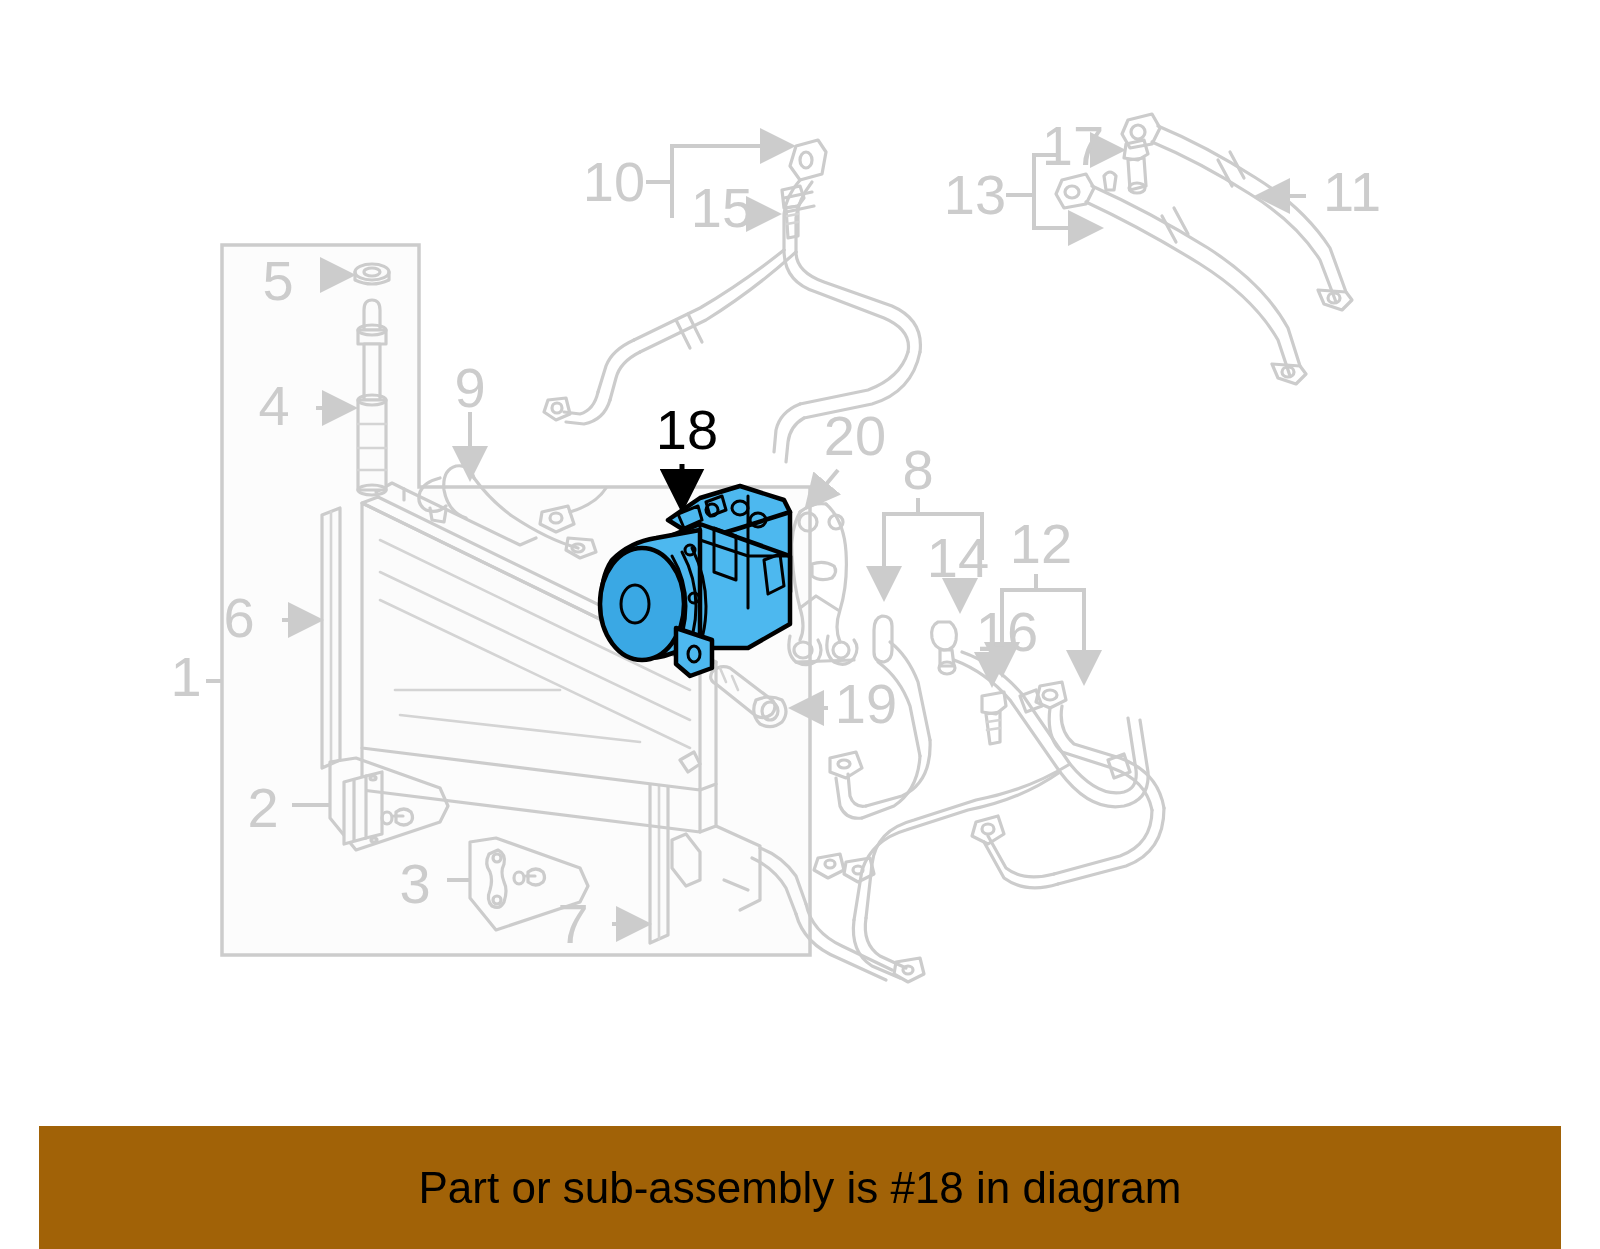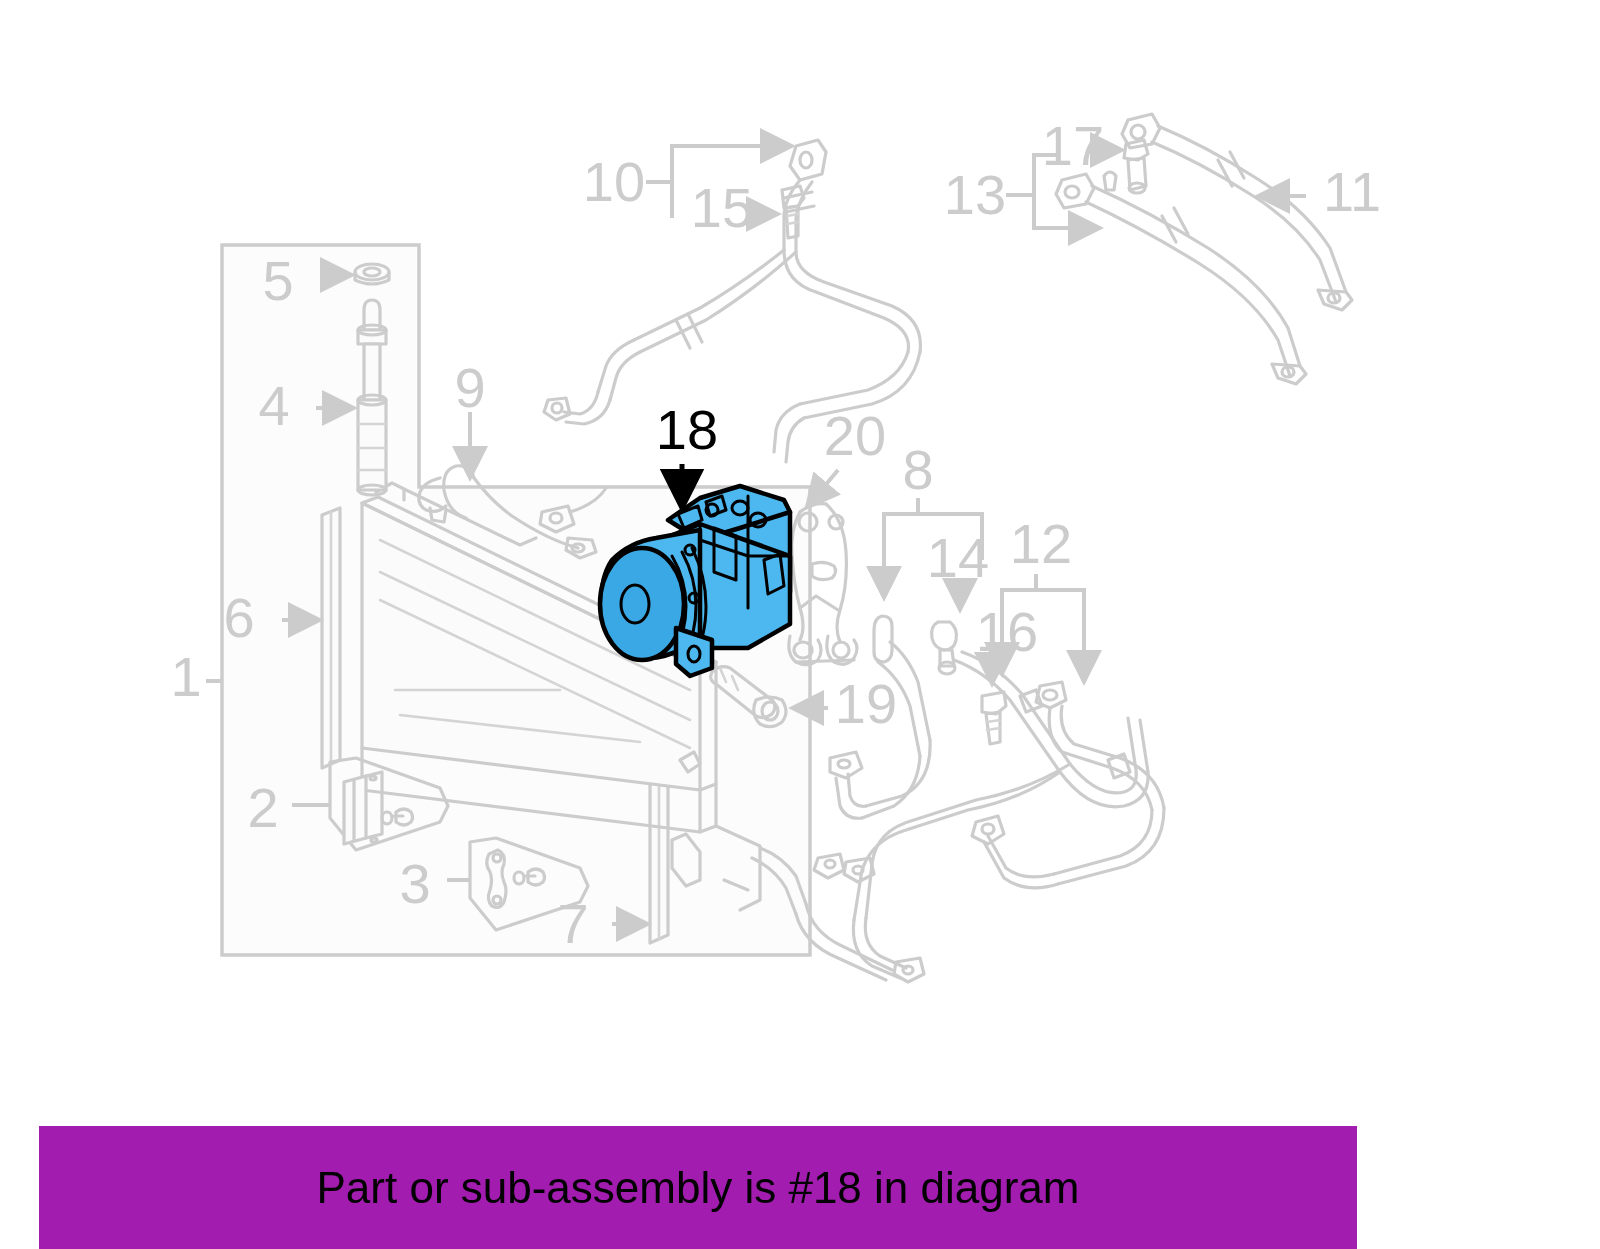--- a/index.html
+++ b/index.html
@@ -88,23 +88,23 @@
     fill: none;
     stroke: #000000;
     stroke-width: 3;
     stroke-linejoin: round;
     stroke-linecap: round;
   }
   #banner {
     position: absolute;
     left: 39px;
     top: 1126px;
-    width: 1318px;
+    width: 1522px;
     height: 123px;
-    background: #a21caf;
+    background: #a16207;
     display: flex;
     flex-direction: column;
     align-items: center;
     justify-content: center;
     box-sizing: border-box;
   }
   #banner .banner-line {
     font-family: "Liberation Sans", sans-serif;
     font-size: 44px;
     color: #000000;

